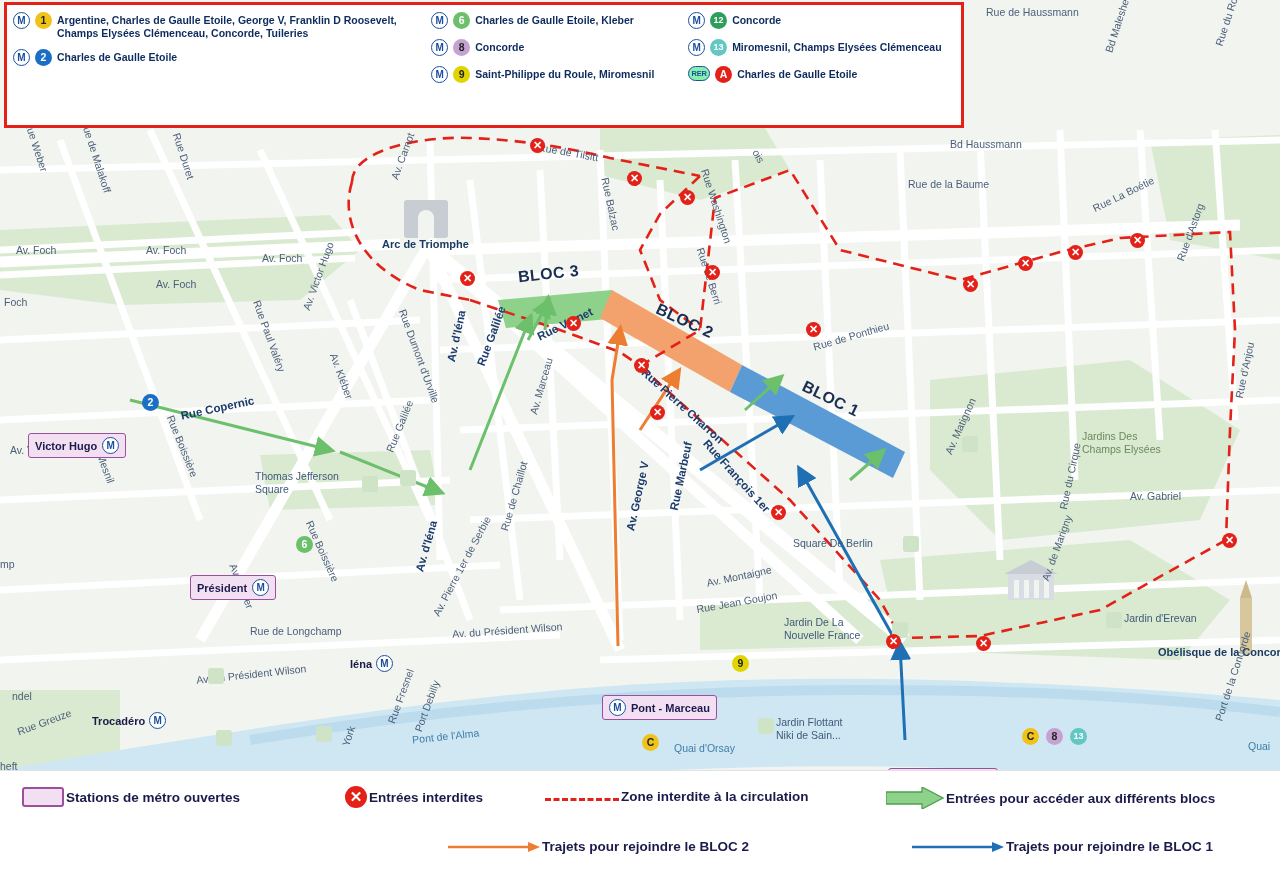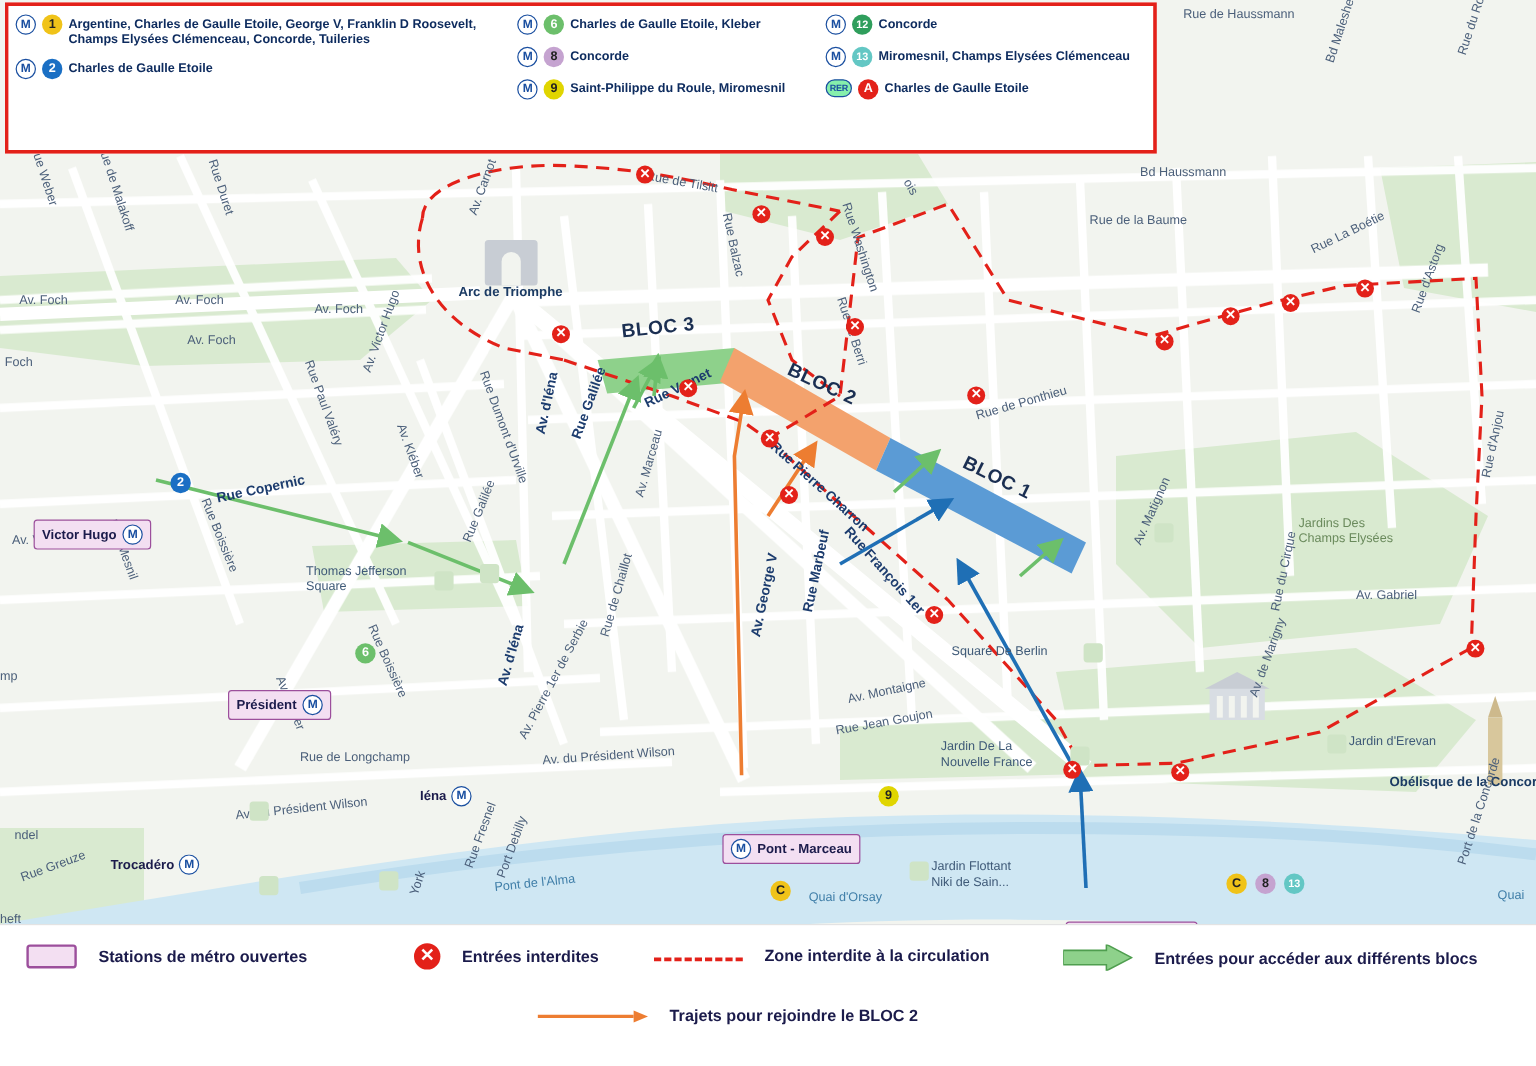--- a/index.html
+++ b/index.html
@@ -130,21 +130,21 @@
 
   
   .legend {
     position: absolute; left: 0; right: 0; bottom: 0;
     height: 118px; background: #fff;
     z-index: 40;
     border-top: 1px solid #e3e3e3;
   }
   .legend-row1 { position: relative; height: 58px; }
   .legend-row2 { position: relative; height: 58px; }
-  .lg-item { position: absolute; display: flex; align-items: center; gap: 18px; }
+  .lg-item { position: absolute; display: flex; align-items: center; gap: 2px; }
   .lg-text { font-size: 13.5px; font-weight: bold; color: #1b1b4b; white-space: nowrap; }
   .swatch-station {
     width: 42px; height: 20px; background: #f3dff2;
     border: 2px solid #9c4f9c; border-radius: 3px;
   }
   .swatch-x {
     width: 22px; height: 22px; border-radius: 50%;
     background: #e32119; color: #fff; font-weight: bold;
     font-size: 15px; line-height: 21px; text-align: center;
   }
@@ -531,16 +531,23 @@
       </div>
     </div>
     <div class="legend-row2">
       <div class="lg-item" style="left:448px;top:10px">
         <svg class="swatch-line" viewBox="0 0 92 14">
           <line x1="0" y1="7" x2="80" y2="7" stroke="#ed7d31" stroke-width="2.6"></line>
           <polygon points="80,2 92,7 80,12" fill="#ed7d31"></polygon>
         </svg>
         <span class="lg-text">Trajets pour rejoindre le BLOC 2</span>
       </div>
+      <div class="lg-item" style="left:912px;top:10px">
+        <svg class="swatch-line" viewBox="0 0 92 14">
+          <line x1="0" y1="7" x2="80" y2="7" stroke="#1f6fb5" stroke-width="2.6"></line>
+          <polygon points="80,2 92,7 80,12" fill="#1f6fb5"></polygon>
+        </svg>
+        <span class="lg-text">Trajets pour rejoindre le BLOC 1</span>
+      </div>
     </div>
   </div>
 
 </div>
 
 </body></html>

